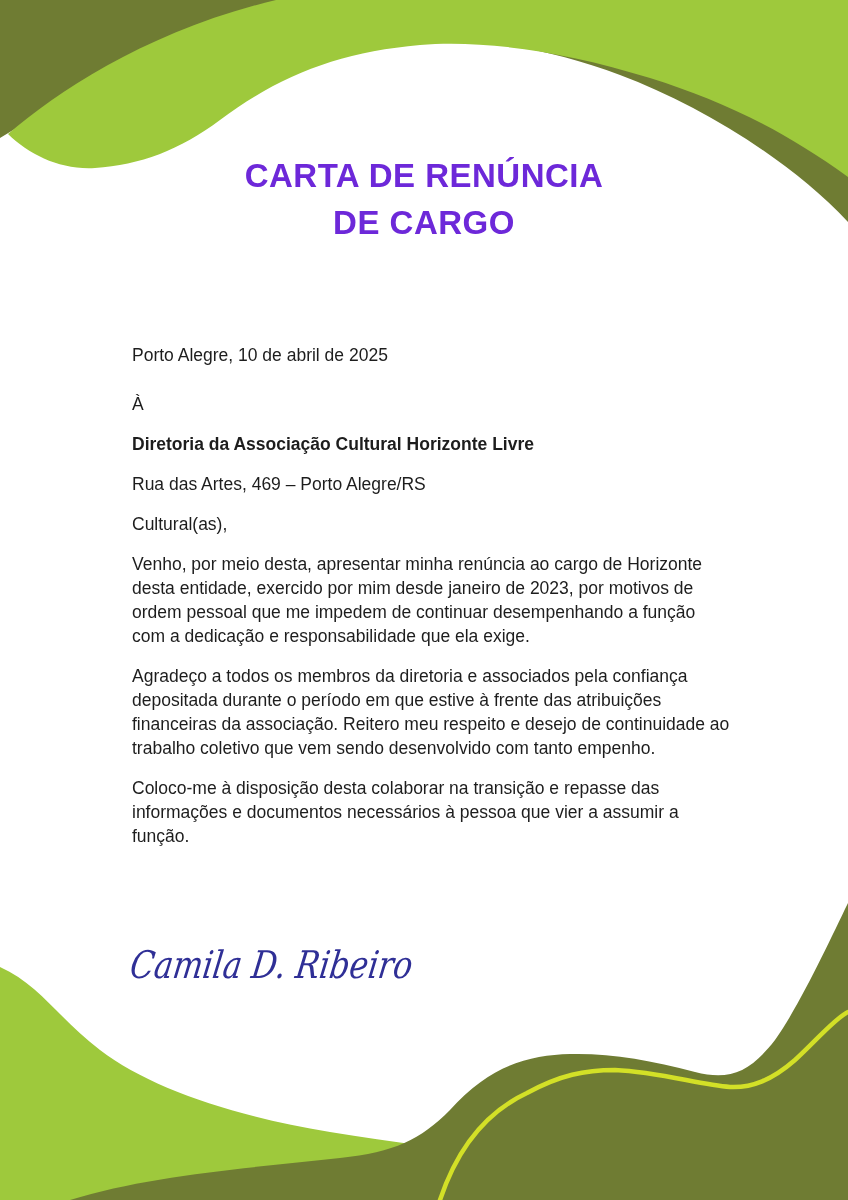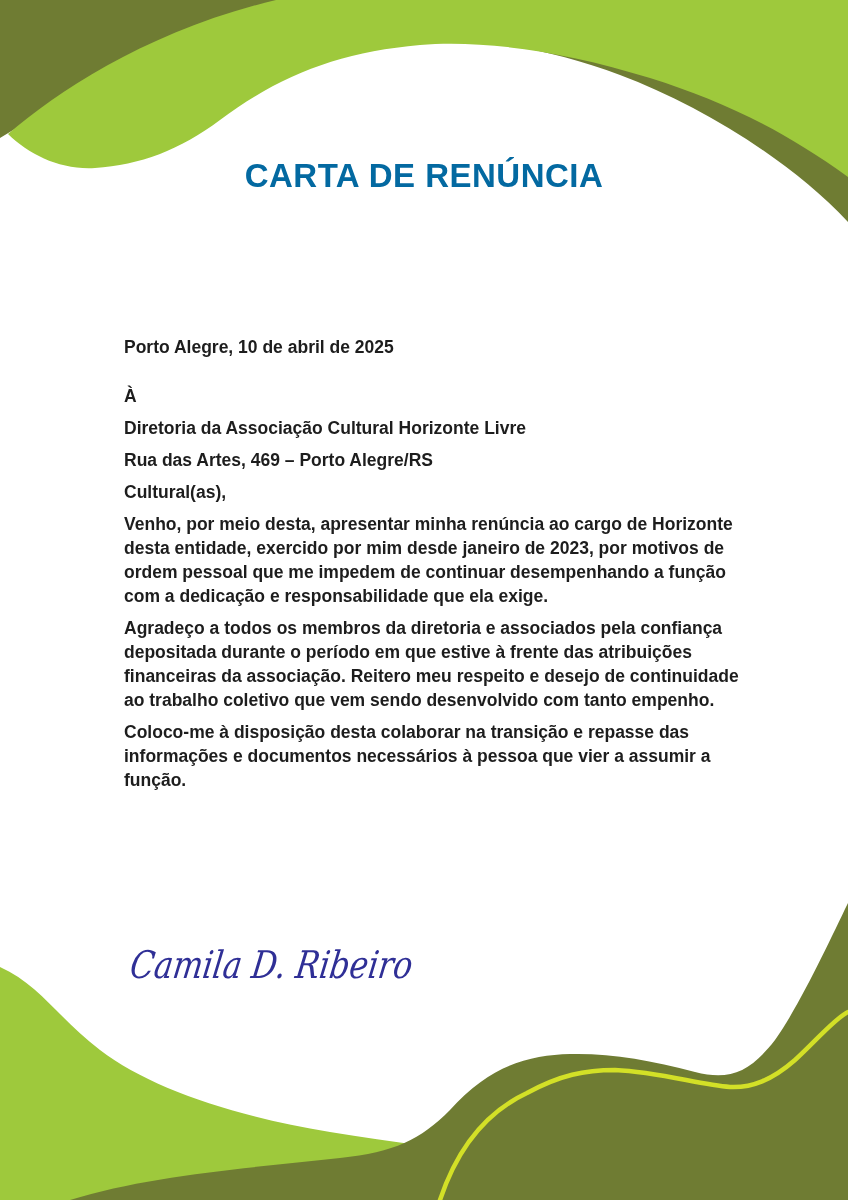--- a/index.html
+++ b/index.html
@@ -16,30 +16,30 @@
   .decor-top{top:0;height:300px;}
   .decor-bottom{bottom:0;height:300px;}
   .title{
     position:absolute;
     top:152px;left:0;width:848px;
     text-align:center;
     font-size:33px;
     font-weight:700;
     line-height:47px;
     letter-spacing:0.5px;
-    color:#0369a1;
+    color:#6d28d9;
   }
   .letter{
     position:absolute;
     top:327px;left:116px;
     width:632px;
     font-size:17.5px;
     line-height:24px;
   }
-  .letter p{margin:8px;font-weight:bold;}
+  .letter p{margin:16px;}
   .block{margin-top:25px;}
   .block-first{margin-top:0;}
   .block-closing{margin-top:21px;}
   .recipient-name{font-weight:700;}
   .signature{
     position:absolute;
     top:926px;left:106px;
     width:320px;height:76px;
   }
 </style>
@@ -54,20 +54,21 @@
   </svg>
 
   <svg class="decor decor-bottom" viewBox="0 0 848 300" preserveAspectRatio="none">
     <path d="M0,67 C40,85 60,120 100,150 C150,188 230,215 330,232 C420,247 500,255 580,262 L580,300 H0 Z" fill="#9ec93c"></path>
     <path d="M70,300 C150,275 250,268 340,258 C395,252 420,240 450,210 C490,165 530,155 570,154 C610,153 650,160 695,172 C730,181 750,172 775,140 C800,105 830,40 848,3 L848,300 Z" fill="#6f7c33"></path>
     <path fill="none" stroke-width="4.5" stroke-linecap="round" d="M440,300 C455,255 480,215 527,193 C560,175 585,170 615,170 C660,172 700,185 730,187 C752,188 772,180 795,160 C815,142 835,118 848,112" stroke="#d3e027"></path>
   </svg>
 
   <div class="title">
     <div>CARTA DE RENÚNCIA</div>
+    <div>DE CARGO</div>
   </div>
 
   <div class="letter">
     <p class="block block-first">Porto Alegre, 10 de abril de 2025</p>
 
     <div class="block">
       <p>À</p>
       <p class="recipient-name">Diretoria da Associação Cultural Horizonte Livre</p>
       <p>Rua das Artes, 469 – Porto Alegre/RS</p>
     </div>

